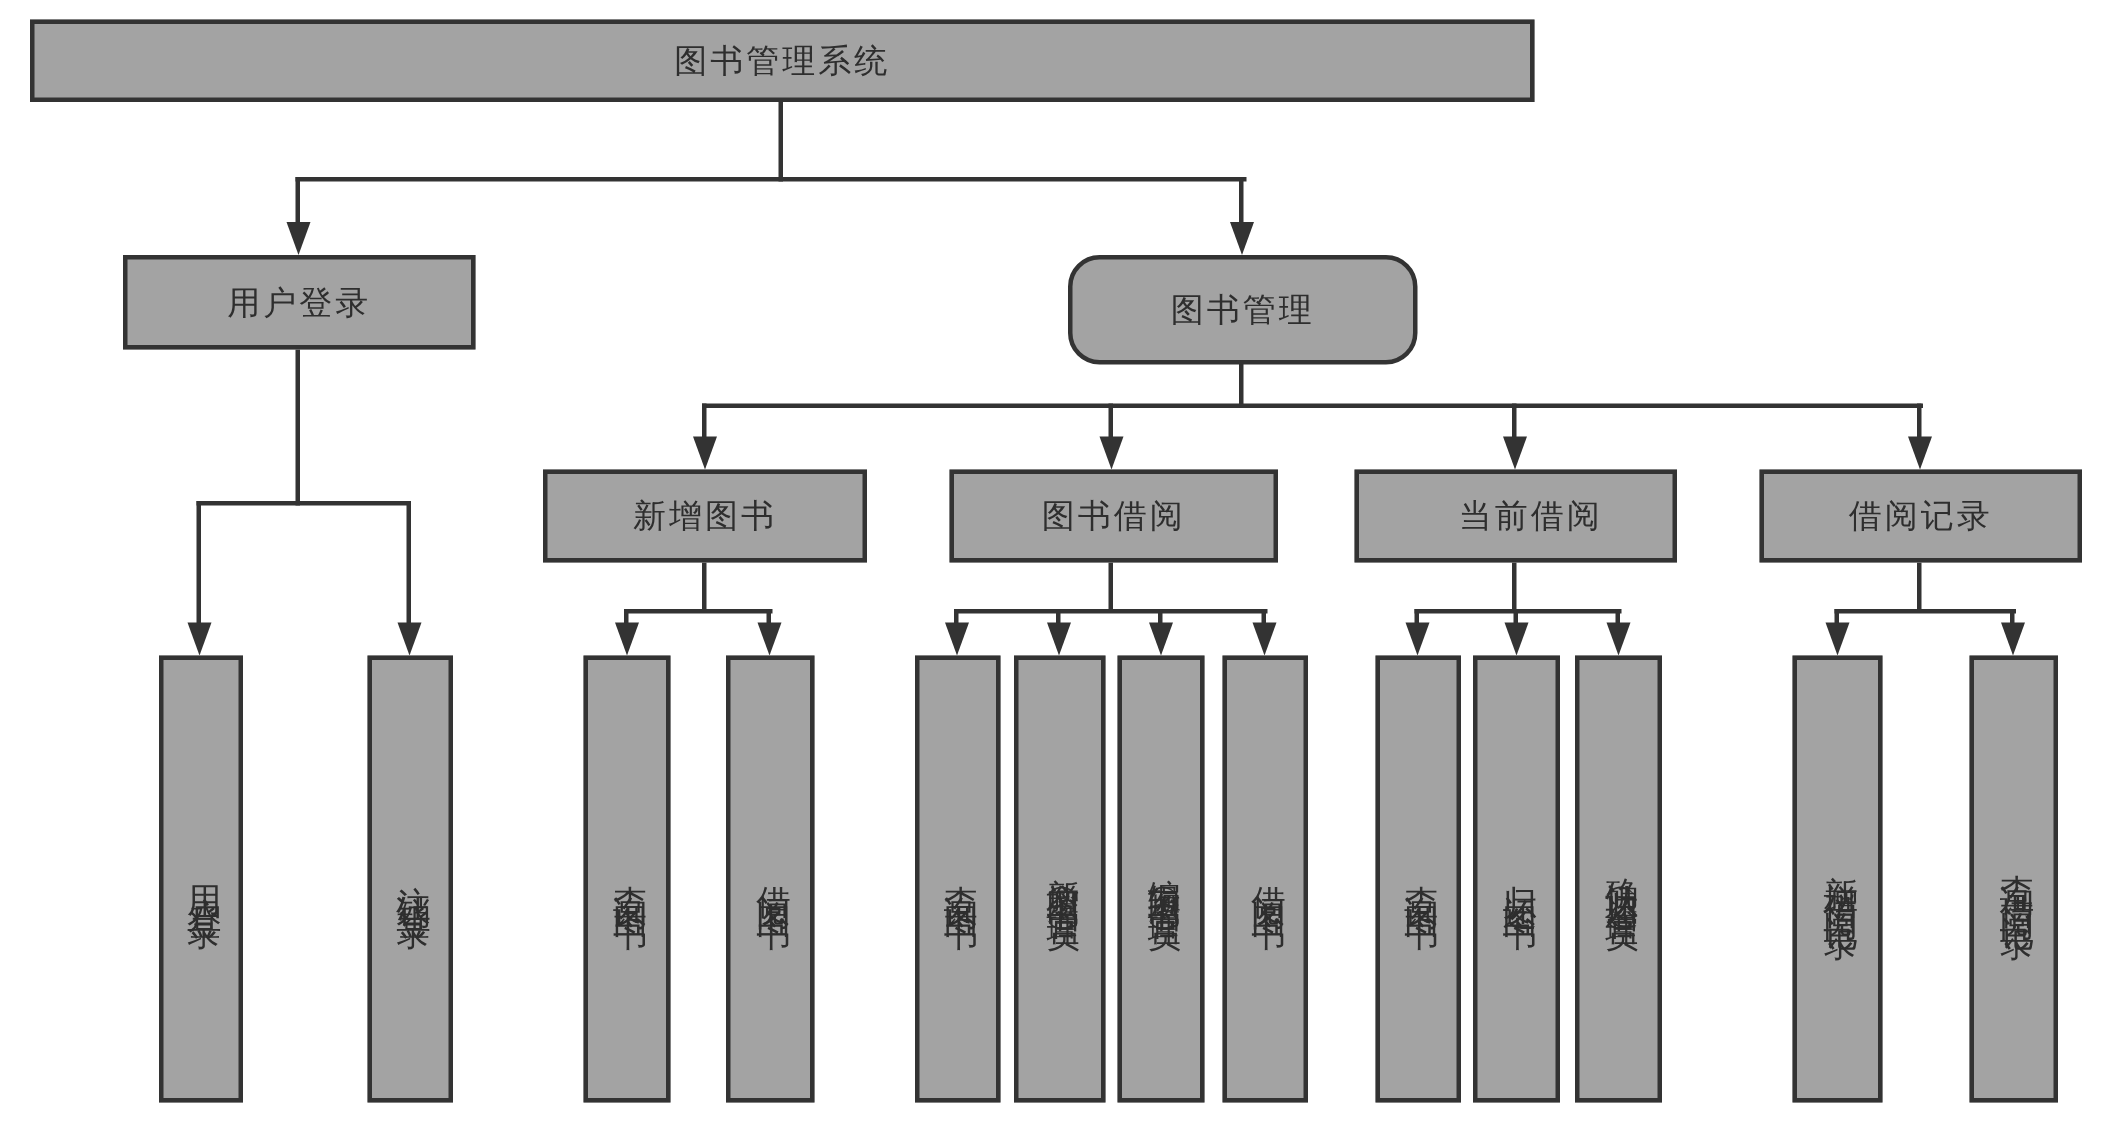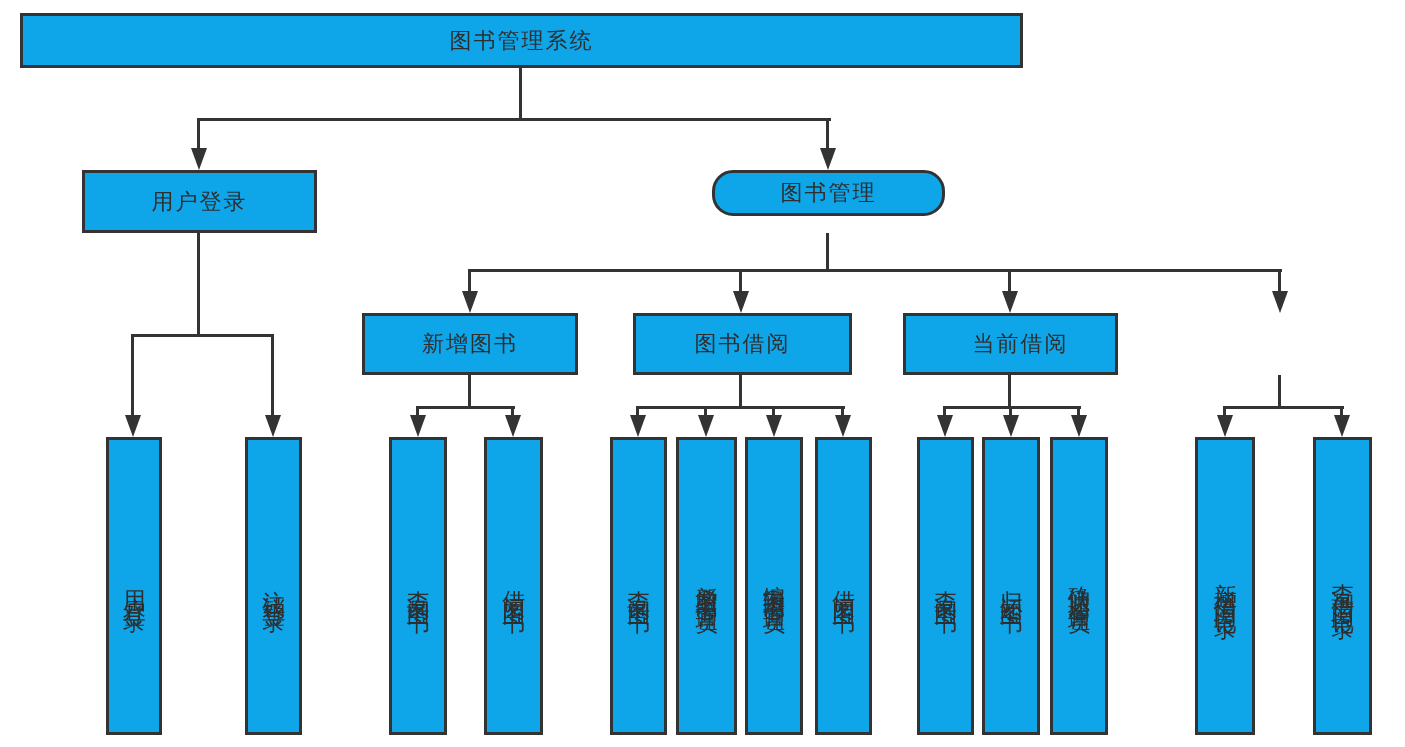--- a/index.html
+++ b/index.html
@@ -3,25 +3,26 @@
 <meta charset="utf-8">
 <style>
   * { margin:0; padding:0; box-sizing:border-box; }
   html,body { width:1405px; height:747px; background:#ffffff; }
   body { font-family:"DejaVu Sans","Liberation Sans",sans-serif; position:relative; overflow:hidden; }
   .stage { position:absolute; left:0; top:0; width:1405px; height:747px; background:#ffffff; }
 
   .node {
     position:absolute;
     border:3px solid #333333;
-    background:#0ea5e9;
+    background:#a3a3a3;
     display:flex;
     align-items:center;
     justify-content:center;
     color:#2e2e2e;
+    font-family:Liberation Mono, monospace;
   }
   .hlabel { font-size:22px; letter-spacing:2px; white-space:nowrap; }
   .vlabel {
     writing-mode:vertical-rl;
     text-orientation:mixed;
     font-size:23px;
     letter-spacing:7px;
     line-height:1.1;
     white-space:nowrap;
   }
@@ -108,32 +109,35 @@
   <div class="seg" style="left:1340px; top:406px; width:3px; height:12px;"></div>
   <div class="arrow" style="left:1334px; top:415px;"></div>
 
   <div class="node" style="left:20px; top:13px; width:1003px; height:55px;">
     <span class="hlabel">图书管理系统</span>
   </div>
 
   <div class="node" style="left:82px; top:170px; width:235px; height:63px;">
     <span class="hlabel">用户登录</span>
   </div>
-  <div class="node" style="left:712px; top:170px; width:233px; height:46px;border-radius:21px;">
+  <div class="node" style="left:712px; top:170px; width:233px; height:73px;border-radius:21px;">
     <span class="hlabel">图书管理</span>
   </div>
 
   <div class="node" style="left:362px; top:313px; width:216px; height:62px;">
     <span class="hlabel">新增图书</span>
   </div>
   <div class="node" style="left:633px; top:313px; width:219px; height:62px;">
     <span class="hlabel">图书借阅</span>
   </div>
   <div class="node" style="left:903px; top:313px; width:215px; height:62px;padding-left:20px;">
     <span class="hlabel">当前借阅</span>
+  </div>
+  <div class="node" style="left:1173px; top:313px; width:215px; height:62px;">
+    <span class="hlabel">借阅记录</span>
   </div>
 
   <div class="node" style="left:106px; top:437px; width:56px; height:298px;">
     <span class="vlabel">用户登录</span>
   </div>
   <div class="node" style="left:245px; top:437px; width:57px; height:298px;">
     <span class="vlabel">注销登录</span>
   </div>
 
   <div class="node" style="left:389px; top:437px; width:58px; height:298px;">

